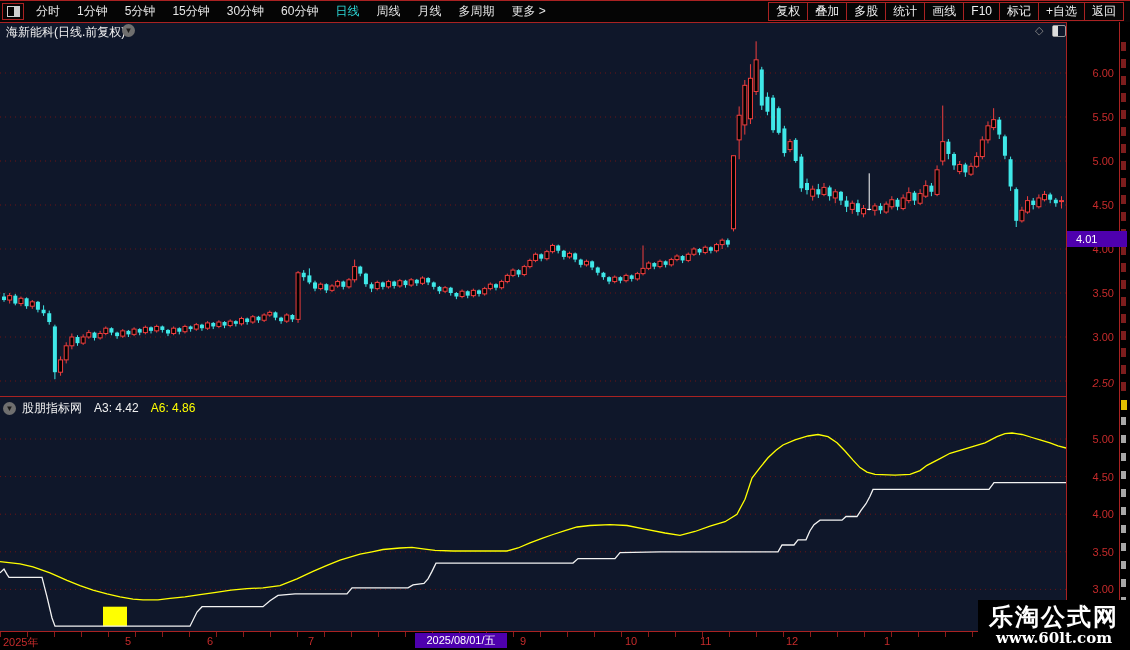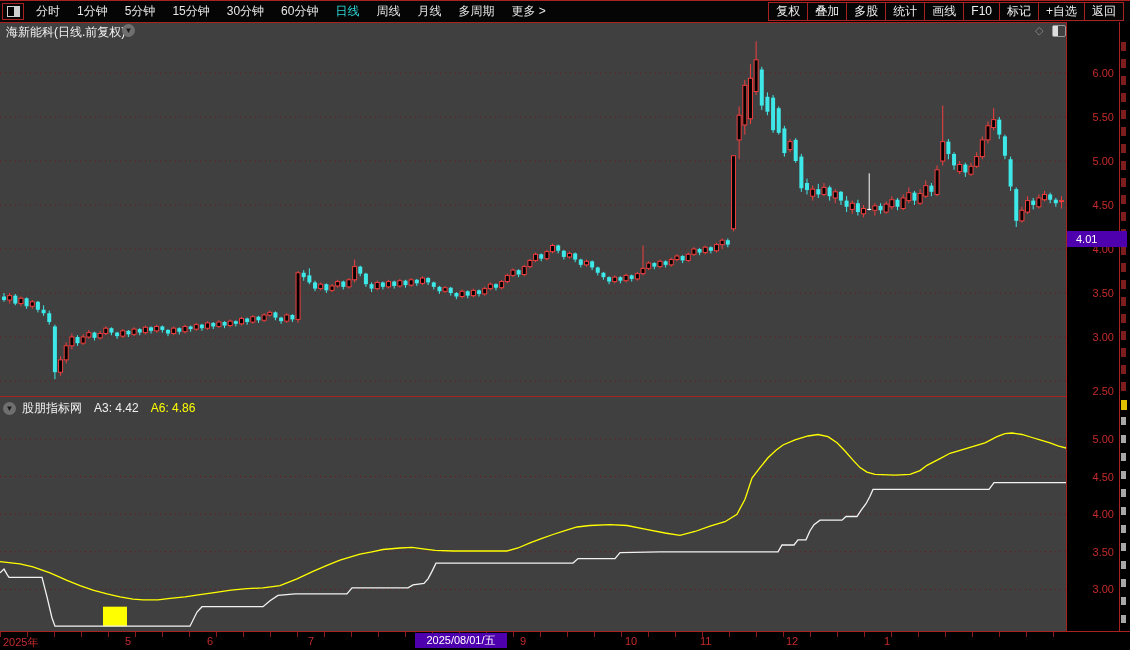--- a/index.html
+++ b/index.html
@@ -1,16 +1,16 @@
 <!DOCTYPE html>
 <html><head>
 <meta charset="utf-8">
 <style>
   html,body{margin:0;padding:0;background:#000;}
-  #screen{position:relative;width:1130px;height:650px;background:#404040;overflow:hidden;
+  #screen{position:relative;width:1130px;height:650px;background:#0f172a;overflow:hidden;
           font-family:"Liberation Sans","DejaVu Sans",sans-serif;}
   
   .toolbar{position:absolute;left:0;top:0;width:1130px;height:21px;
            border-top:1px solid #a92222;border-bottom:1px solid #a92222;
            display:flex;align-items:center;background:#050505;}
   .tb-iconbox{width:20px;height:15px;border:1px solid #a92222;margin-left:2px;
               display:flex;align-items:center;justify-content:center;}
   .tb-iconbox .glyph{width:11px;height:9px;border:1px solid #cfcfcf;position:relative;}
   .tb-iconbox .glyph::after{content:"";position:absolute;right:0;top:0;width:5px;height:100%;background:#cfcfcf;}
   .periods{display:flex;gap:17px;margin-left:12px;}
@@ -518,21 +518,21 @@
     </svg>
 
   <div class="axis-col">
     <div class="axis-label" style="top:45px;">6.00</div>
     <div class="axis-label" style="top:89px;">5.50</div>
     <div class="axis-label" style="top:133px;">5.00</div>
     <div class="axis-label" style="top:177px;">4.50</div>
     <div class="axis-label" style="top:221px;">4.00</div>
     <div class="axis-label" style="top:265px;">3.50</div>
     <div class="axis-label" style="top:309px;">3.00</div>
-    <div class="axis-label" style="top:363px;">2.50</div>
+    <div class="axis-label" style="top:355px;font-style:italic;">2.50</div>
     <div class="axis-label" style="top:411px;">5.00</div>
     <div class="axis-label" style="top:449px;">4.50</div>
     <div class="axis-label" style="top:486px;">4.00</div>
     <div class="axis-label" style="top:524px;">3.50</div>
     <div class="axis-label" style="top:561px;">3.00</div>
   </div>
 
   <div class="price-badge">4.01</div>
 
   <div class="right-strip">
@@ -548,14 +548,18 @@
     <span class="date-label" style="left:207px;">6</span>
     <span class="date-label" style="left:308px;">7</span>
     <span class="date-label" style="left:520px;">9</span>
     <span class="date-label" style="left:625px;">10</span>
     <span class="date-label" style="left:700px;">11</span>
     <span class="date-label" style="left:786px;">12</span>
     <span class="date-label" style="left:884px;">1</span>
     <span class="date-badge">2025/08/01/五</span>
   </div>
 
+  <div class="watermark">
+    <div class="wm-1">乐淘公式网</div>
+    <div class="wm-2">www.60lt.com</div>
+  </div>
 
 </div>
 
 </body></html>

